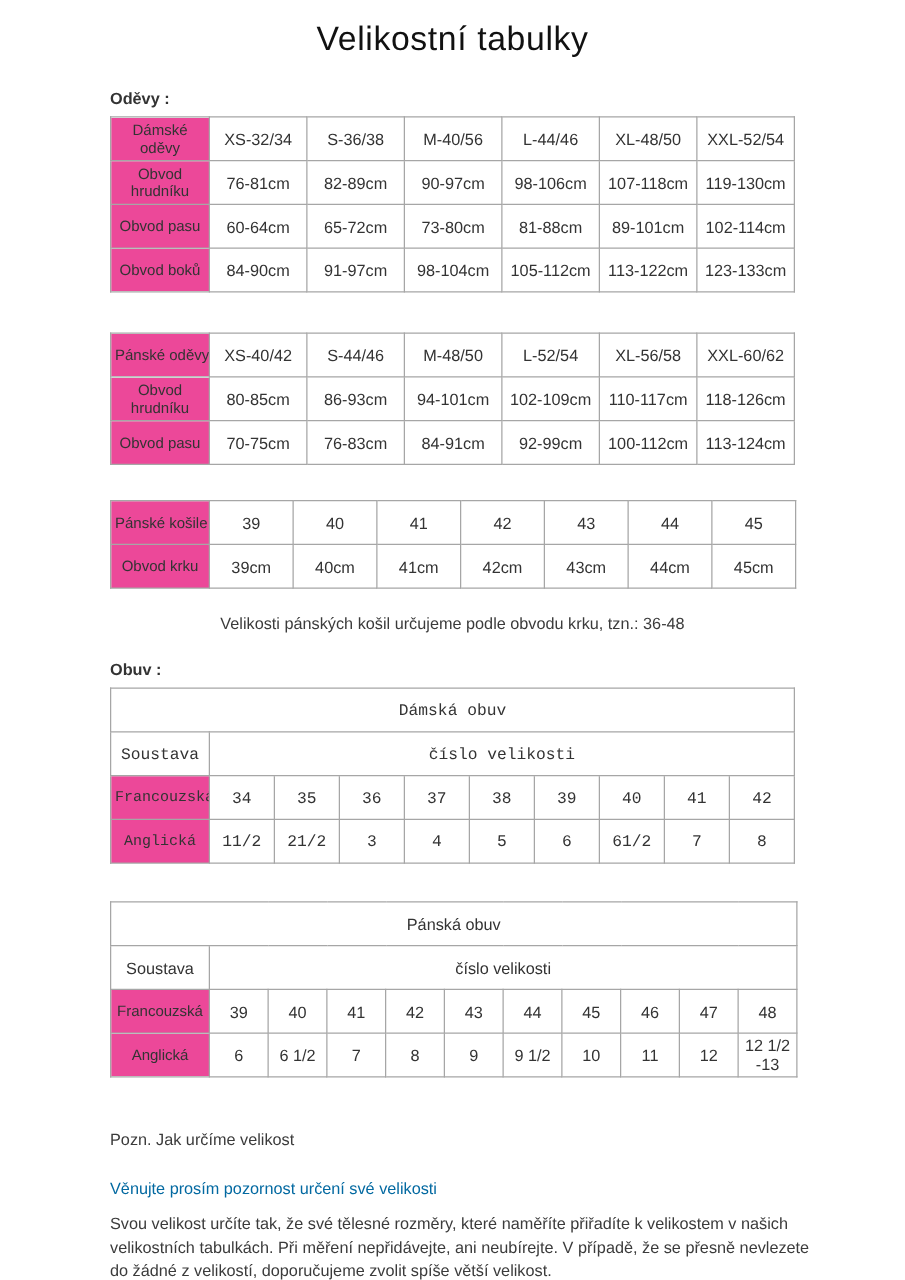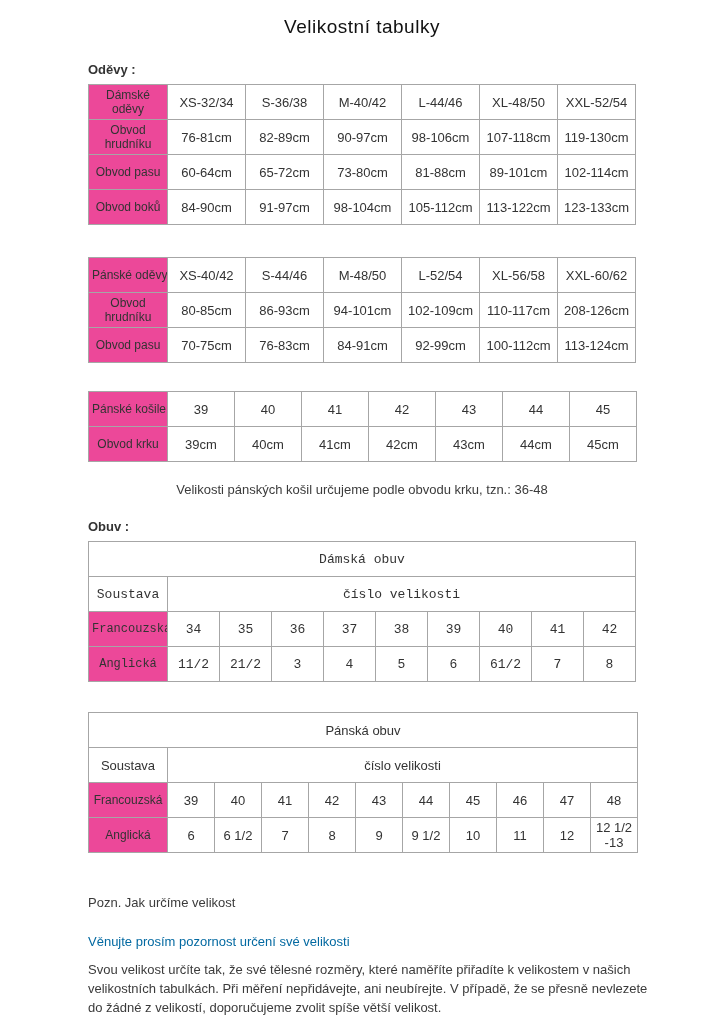--- a/index.html
+++ b/index.html
@@ -16,21 +16,21 @@
   }
   .page {
     width: 724px;
     height: 1024px;
     box-sizing: border-box;
     padding: 0 88px;
   }
   .page-title {
     margin: 16px 0 0 0;
     text-align: center;
-    font-size: 19px;
+    font-size: 27px;
     font-weight: 400;
     color: #111111;
     letter-spacing: 0.5px;
   }
   .section-label {
     font-size: 13px;
     font-weight: bold;
     color: #333333;
   }
   .label-clothing { margin: 24px 0 7px 0; }
@@ -107,21 +107,21 @@
         <col style="width: 78px;">
         <col style="width: 78px;">
         <col style="width: 78px;">
         <col style="width: 78px;">
       </colgroup>
       <tbody>
         <tr>
           <td class="rowhead">Dámské oděvy</td>
           <td>XS-32/34</td>
           <td>S-36/38</td>
-          <td>M-40/42</td>
+          <td>M-40/56</td>
           <td>L-44/46</td>
           <td>XL-48/50</td>
           <td>XXL-52/54</td>
         </tr>
         <tr>
           <td class="rowhead">Obvod hrudníku</td>
           <td>76-81cm</td>
           <td>82-89cm</td>
           <td>90-97cm</td>
           <td>98-106cm</td>
@@ -169,21 +169,21 @@
           <td>XL-56/58</td>
           <td>XXL-60/62</td>
         </tr>
         <tr>
           <td class="rowhead">Obvod hrudníku</td>
           <td>80-85cm</td>
           <td>86-93cm</td>
           <td>94-101cm</td>
           <td>102-109cm</td>
           <td>110-117cm</td>
-          <td>208-126cm</td>
+          <td>118-126cm</td>
         </tr>
         <tr>
           <td class="rowhead nw">Obvod pasu</td>
           <td>70-75cm</td>
           <td>76-83cm</td>
           <td>84-91cm</td>
           <td>92-99cm</td>
           <td>100-112cm</td>
           <td>113-124cm</td>
         </tr>

